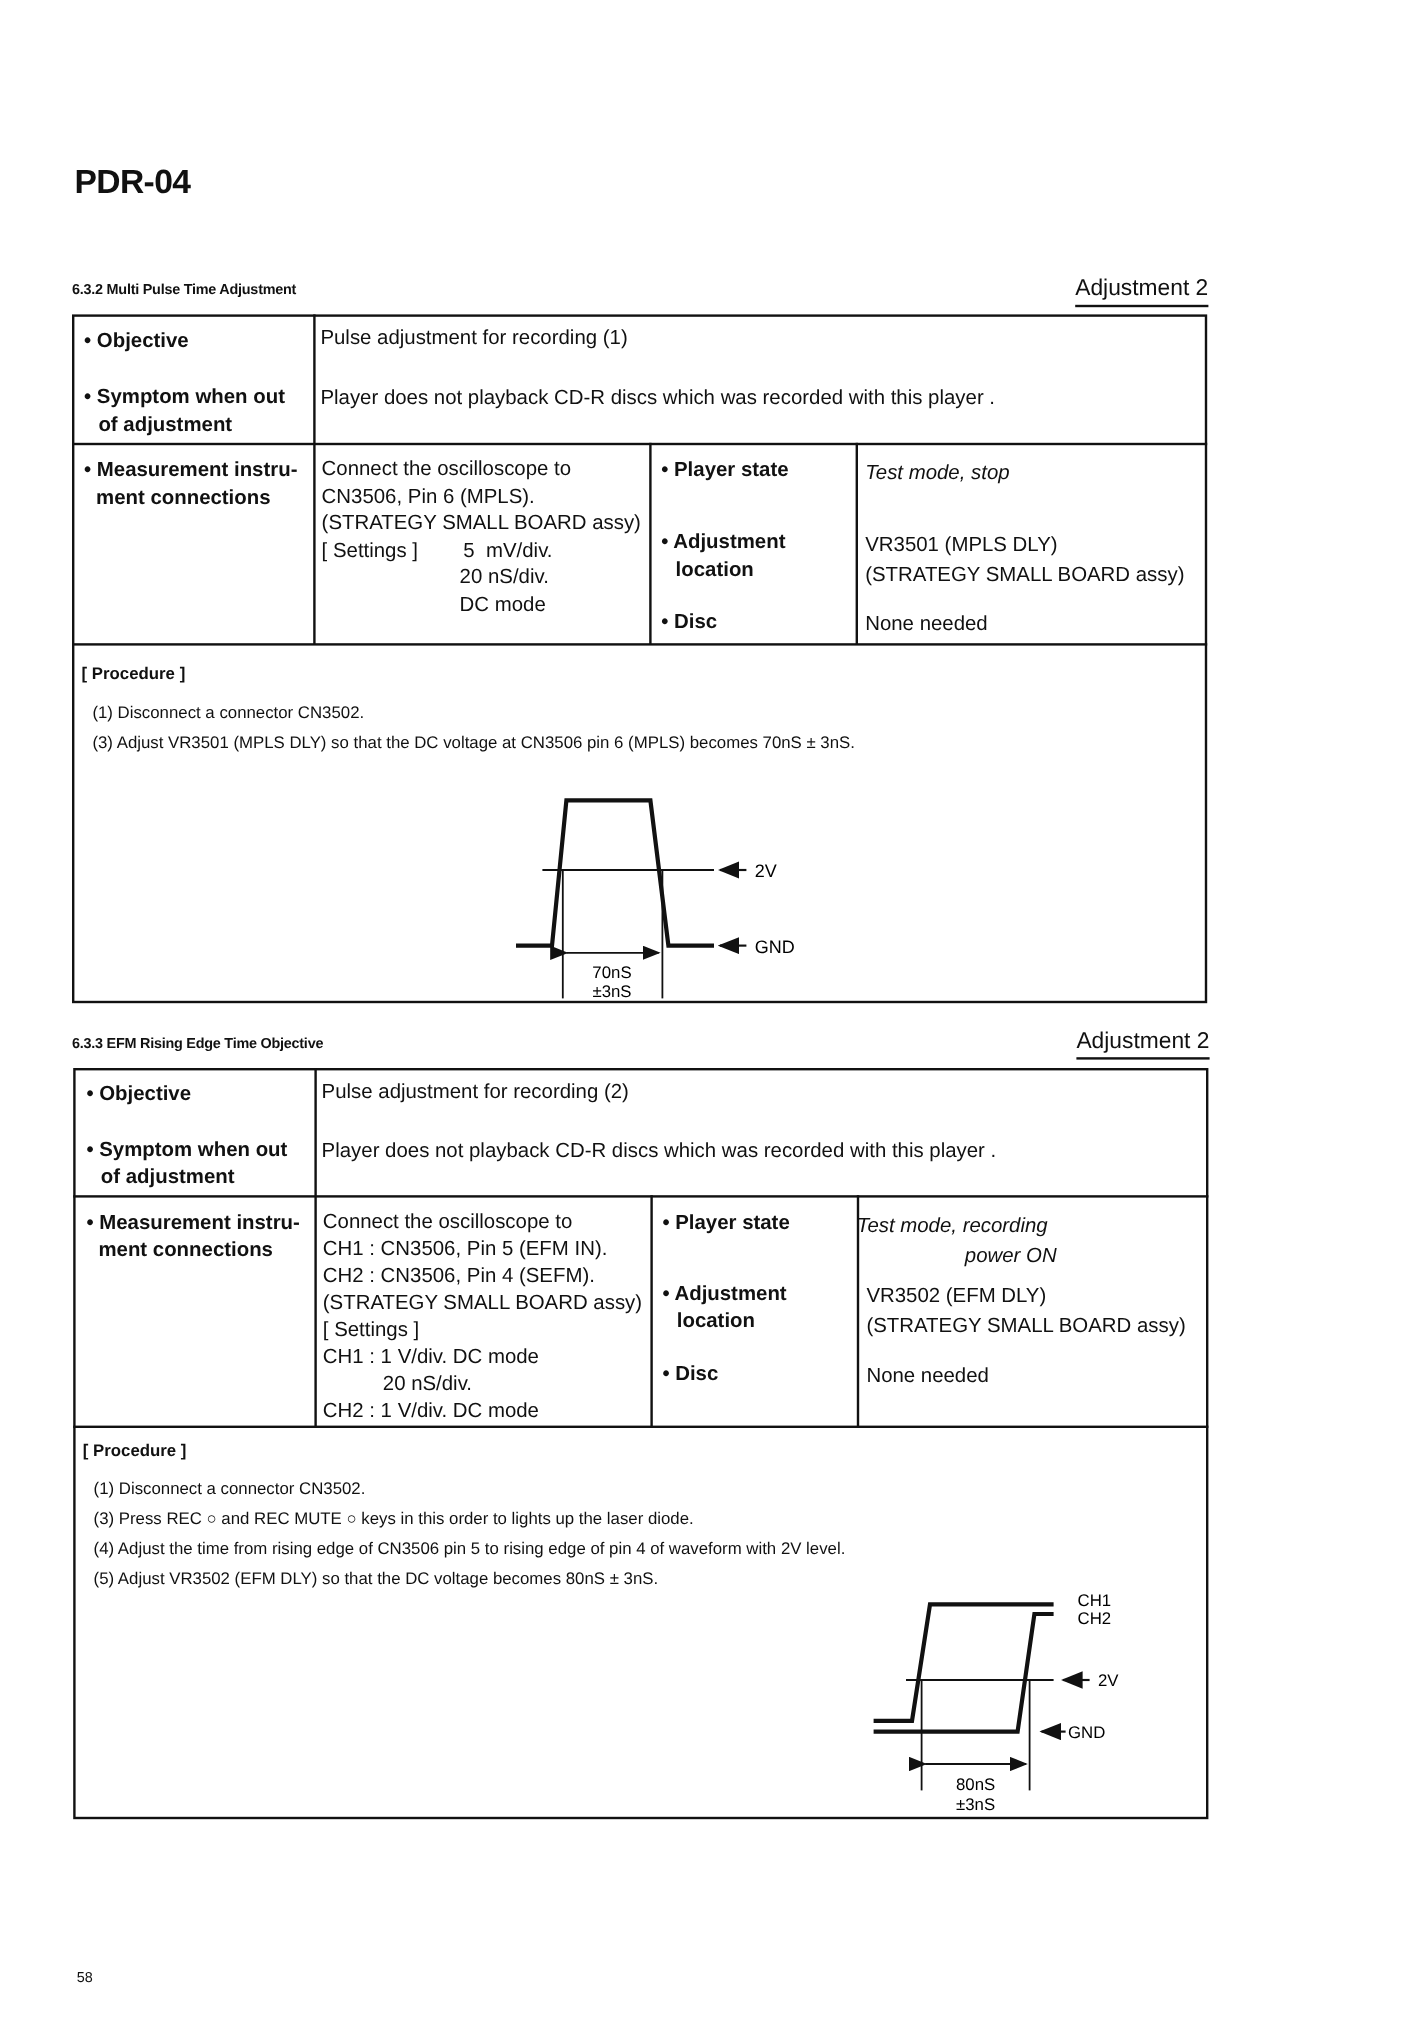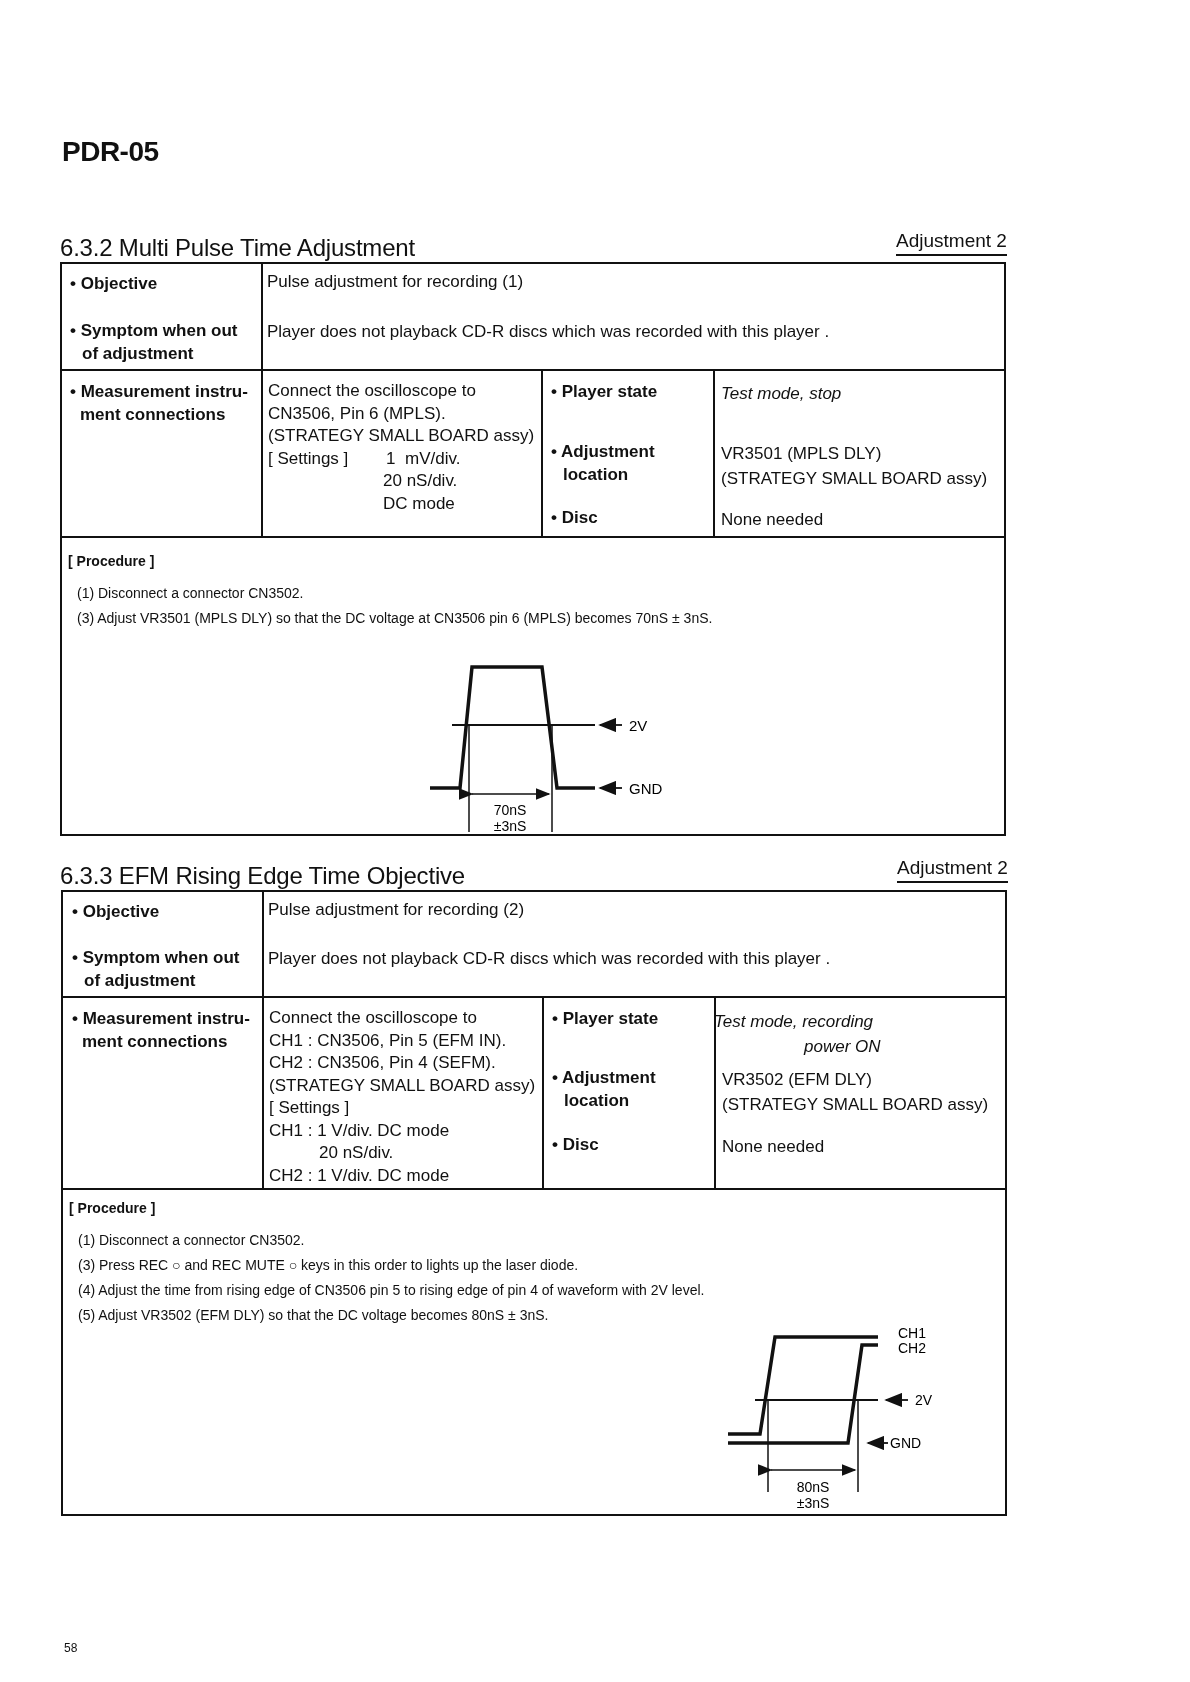--- a/index.html
+++ b/index.html
@@ -1,36 +1,36 @@
 <!DOCTYPE html>
 <html><head>
 <meta charset="utf-8">
 <style>
   html, body { margin: 0; padding: 0; background: #ffffff; }
   body {
     width: 1190px; height: 1682px; position: relative; overflow: hidden;
     font-family: "Liberation Sans", sans-serif; color: #111;
   }
   .model { position: absolute; left: 62px; top: 136px; font-size: 28px; font-weight: bold; letter-spacing: -0.5px; }
-  .sec-title { position: absolute; font-size: 24px; font-weight: normal; letter-spacing: -0.2px; }
+  .sec-title { position: absolute; font-size: 12px; font-weight: bold; letter-spacing: -0.2px; }
   .adj-tag { position: absolute; font-size: 19px; border-bottom: 2px solid #111; padding-bottom: 2px; }
   .box { position: absolute; border: 2.5px solid #111; box-sizing: border-box; }
   .hline { position: absolute; height: 0; border-top: 2px solid #111; }
   .vline { position: absolute; width: 0; border-left: 2px solid #111; }
   .cell { position: absolute; font-size: 17px; line-height: 23px; }
   .lbl { font-weight: bold; }
   .proc { position: absolute; font-size: 14px; line-height: 27px; }
   .proc-h { font-weight: bold; margin-bottom: 6px; }
   svg text { font-family: "Liberation Sans", sans-serif; }
   .page-no { position: absolute; left: 64px; top: 1641px; font-size: 12px; }
 </style>
 </head>
 <body>
 
-<div class="model">PDR-05</div>
+<div class="model">PDR-04</div>
 
 <div class="sec-title" style="left:60px;top:234px;">6.3.2 Multi Pulse Time Adjustment</div>
 <div class="adj-tag" style="left:896px;top:230px;">Adjustment 2</div>
 
 <div class="box" style="left:60px;top:262px;width:946px;height:574px;"></div>
 <div class="hline" style="left:60px;top:369px;width:946px;"></div>
 <div class="hline" style="left:60px;top:536px;width:946px;"></div>
 <div class="vline" style="left:261px;top:262px;height:275px;"></div>
 <div class="vline" style="left:541px;top:369px;height:168px;"></div>
 <div class="vline" style="left:713px;top:369px;height:168px;"></div>
@@ -44,21 +44,21 @@
 <div class="cell" style="left:267px;top:320px;">Player does not playback CD-R discs which was recorded with this player .</div>
 
 <div class="cell lbl" style="left:70px;top:380px;">
   <div>• Measurement instru-</div>
   <div style="padding-left:10px">ment  connections</div>
 </div>
 <div class="cell" style="left:268px;top:380px;line-height:22.5px;">
   <div>Connect the oscilloscope to</div>
   <div>CN3506, Pin 6 (MPLS).</div>
   <div>(STRATEGY SMALL BOARD assy)</div>
-  <div style="white-space:pre">[ Settings ]        1  mV/div.</div>
+  <div style="white-space:pre">[ Settings ]        5  mV/div.</div>
   <div style="padding-left:115px">20  nS/div.</div>
   <div style="padding-left:115px">DC mode</div>
 </div>
 
 <div class="cell lbl" style="left:551px;top:380px;">• Player state</div>
 <div class="cell" style="left:721px;top:382px;font-style:italic;">Test mode, stop</div>
 <div class="cell lbl" style="left:551px;top:440px;">
   <div>• Adjustment</div>
   <div style="padding-left:12px">location</div>
 </div>

